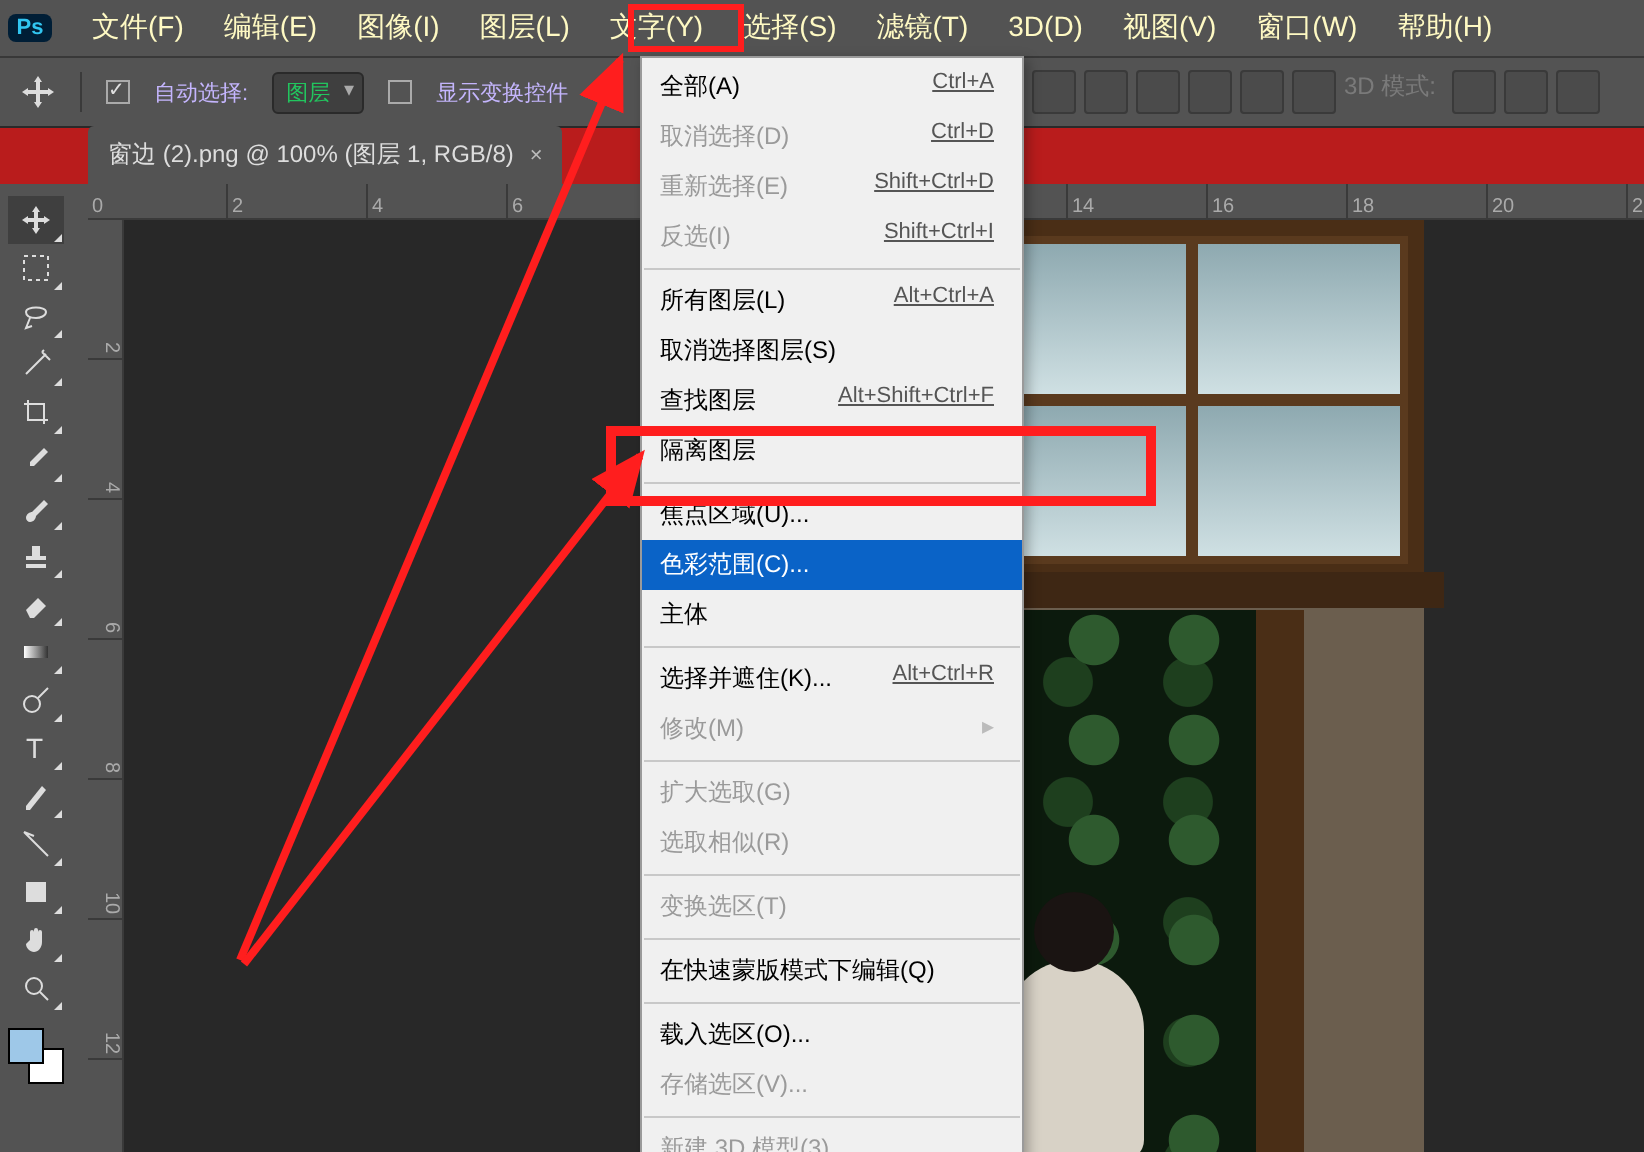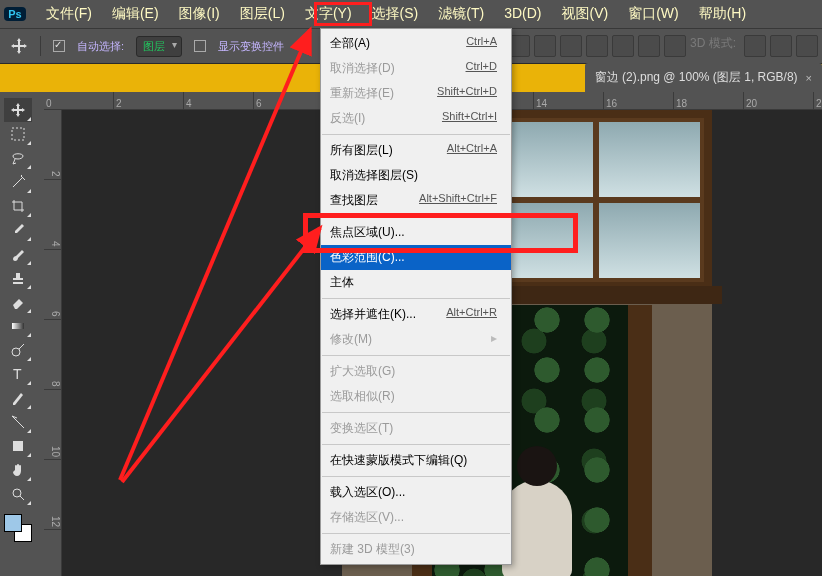--- a/index.html
+++ b/index.html
@@ -11,26 +11,26 @@
   .menu-item { color: #fef9c3; font-size: 14px; padding: 2px 10px; cursor: pointer; }
 
   
   .optionsbar { height: 36px; background: #535353; border-top: 1px solid #383838; border-bottom: 1px solid #2a2a2a; display: flex; align-items: center; padding-left: 10px; gap: 12px; }
   .move-icon-opt { width: 18px; height: 18px; display:block; }
   .checkbox { width: 12px; height: 12px; border:1px solid #aaa; display:inline-block; vertical-align:middle; background:#535353; position:relative; }
   .checkbox.checked::after { content:"✓"; color:#e0e0e0; font-size:10px; position:absolute; top:-2px; left:0; }
   .opt-label { color:#c4b5fd; font-size:11px; }
   .opt-select { background:#3f3f3f; color:#22c55e; border:1px solid #2a2a2a; border-radius:3px; font-size:11px; padding:2px 16px 2px 6px; position:relative; }
   .opt-select::after { content:"▾"; position:absolute; right:4px; color:#aaa; font-size:10px; }
-  .opt-icons { margin-left:auto; display:flex; gap:4px; padding-right:4px;}
+  .opt-icons { margin-left:auto; display:flex; gap:4px; padding-right:22px;}
   .opt-ico { width:22px; height:22px; background:#4b4b4b; border:1px solid #3a3a3a; border-radius:2px; }
   .mode3d-label { color:#7a7a7a; font-size:12px; margin-right:4px;}
 
   
-  .tabbar { height: 28px; background: #eab308; display:flex; align-items:flex-end; padding-left:44px;justify-content:flex-end; }
+  .tabbar { height: 28px; background: #b91c1c; display:flex; align-items:flex-end; padding-left:44px; }
   .doc-tab { background:#535353; color:#ddd; font-size:12px; padding:6px 10px; border-top-left-radius:3px; border-top-right-radius:3px; display:flex; align-items:center; gap:8px;}
   .doc-tab .close { color:#bbb; font-size:11px; }
 
   
   .workspace { position:relative; height: calc(576px - 28px - 36px - 28px); background:#282828; display:flex;}
   .leftgutter { width:44px; background:#535353; }
   .canvas-area { flex:1; position:relative; background:#282828; overflow:hidden;}
   .ruler-h { position:absolute; top:0; left:0; right:0; height:18px; background:#535353; border-bottom:1px solid #3a3a3a; display:flex;}
   .ruler-h .tick { flex:none; width:70px; height:100%; border-right:1px solid #3a3a3a; color:#aaa; font-size:10px; padding-left:2px; display:flex; align-items:flex-end;}
   .ruler-v { position:absolute; top:18px; left:0; bottom:0; width:18px; background:#535353; border-right:1px solid #3a3a3a; display:flex; flex-direction:column;}
@@ -319,20 +319,24 @@
       <span class="sub">Alt+Ctrl+A</span>
     </div>
     <div class="dd-item">
       <span>取消选择图层(S)</span>
       <span class="sub"></span>
     </div>
     <div class="dd-item">
       <span>查找图层</span>
       <span class="sub">Alt+Shift+Ctrl+F</span>
     </div>
+    <div class="dd-item">
+      <span>隔离图层</span>
+      <span class="sub"></span>
+    </div>
     <div class="dd-sep"></div>
     <div class="dd-item">
       <span>焦点区域(U)...</span>
       <span class="sub"></span>
     </div>
     <div class="dd-item hl">
       <span>色彩范围(C)...</span>
       <span class="sub"></span>
     </div>
     <div class="dd-item">

